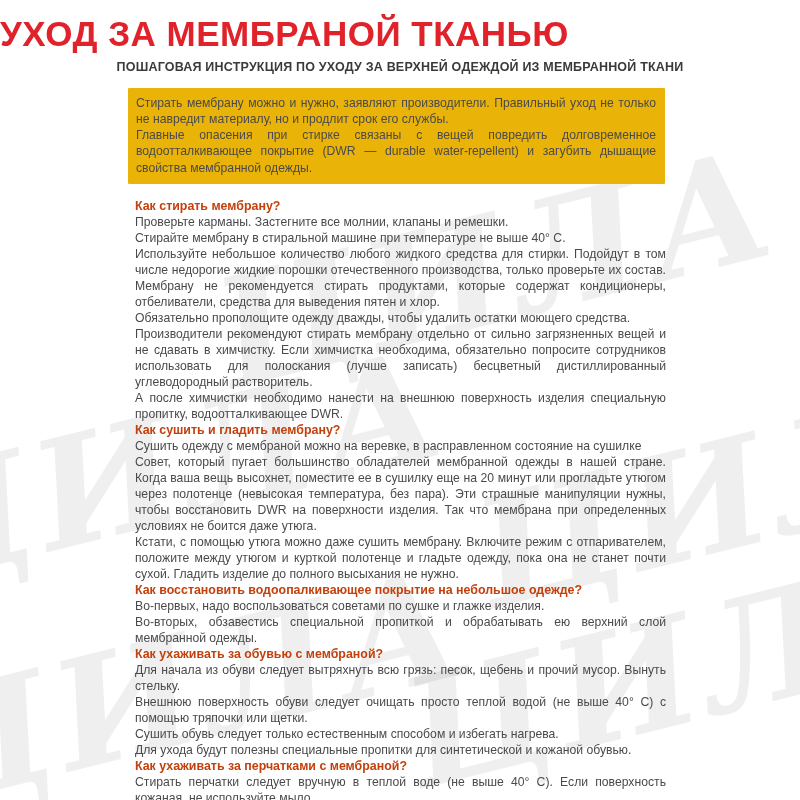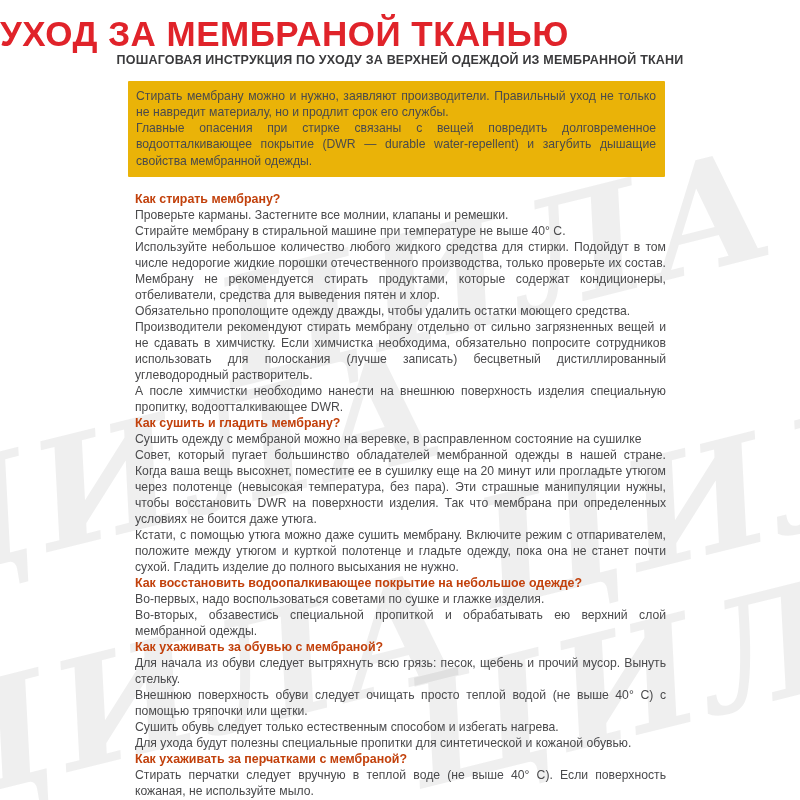--- a/index.html
+++ b/index.html
@@ -35,21 +35,21 @@
   .doc-title {
     margin: 16px 0 0 0;
     text-align: left;
     font-size: 35px;
     font-weight: 800;
     letter-spacing: 0.5px;
     color: #e0232a;
     line-height: 1.05;
   }
   .doc-subtitle {
-    margin: 0 0 0 0;
+    margin: 7px 0 0 0;
     text-align: center;
     font-size: 12.5px;
     font-weight: bold;
     letter-spacing: 0.2px;
     color: #3a3a3c;
   }
   .intro-box {
     box-sizing: border-box;
     margin: 14px 0 0 128px;
     width: 537px;

